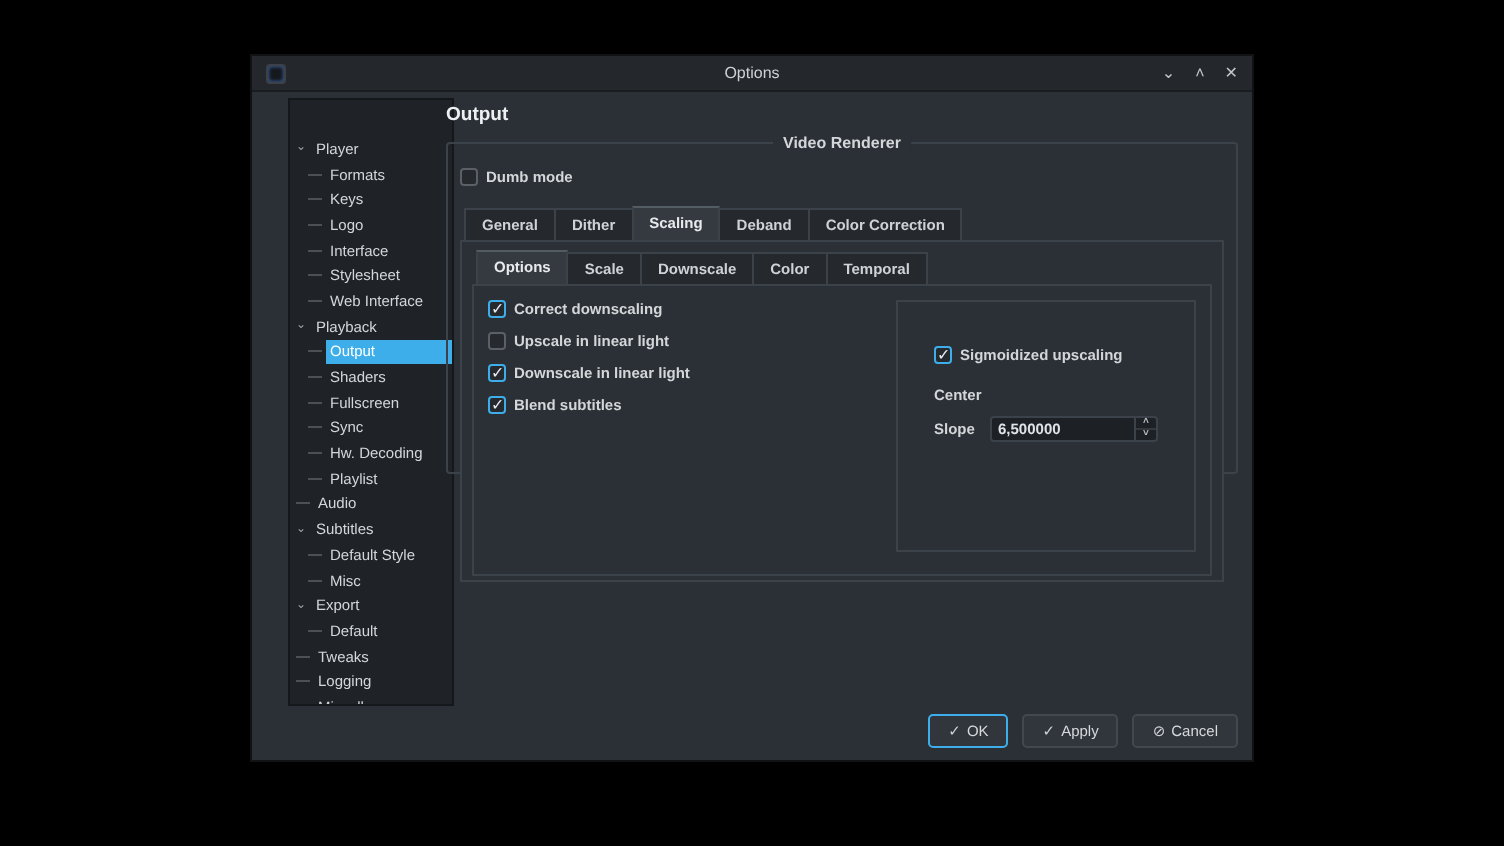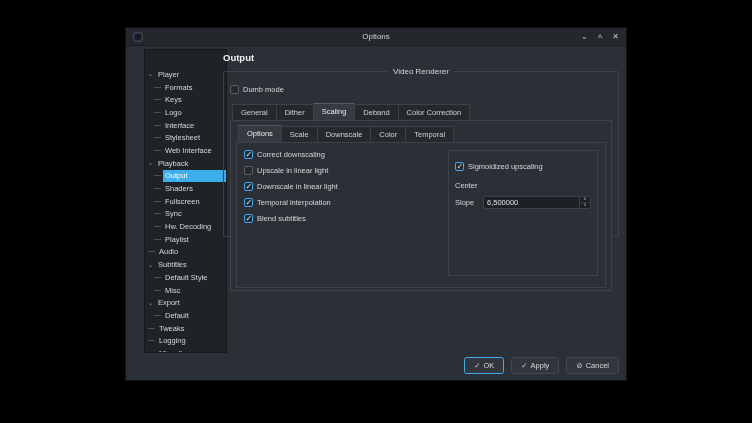--- a/index.html
+++ b/index.html
@@ -29,21 +29,21 @@
   .expander { flex:0 0 8px; width:8px; font-size:6px; line-height:1; color:#9aa0a5; }
   .branch { flex:0 0 7px; width:7px; height:0; border-top:1px solid #4a5056; margin-right:2px; }
   .tree-item.lvl1 { padding-left:9px; }
   .tlabel { flex:1; padding:1.5px 2px; overflow:hidden; }
   .tree-item.selected .tlabel { background:var(--accent,#3daee9); color:#ffffff; }
 
   
   .page-title { position:absolute; left:97px; top:24px; font-size:9.5px;
     font-weight:bold; color:#eef1f3; }
   .groupbox { position:absolute; left:97px; right:7px; top:43px; height:166px;
-    border:1px solid #3c4249; border-radius:2px; }
+    border:1px solid #3c4249; border-radius:2px;font-weight:bold; }
   .group-title { position:absolute; top:-5px; left:50%; transform:translateX(-50%);
     background:#2b3036; padding:0 5px; font-size:8px; color:#d3d7da; white-space:nowrap; }
   .group-content { position:absolute; left:6px; right:6px; top:8px; bottom:5px; }
 
   
   .check-row { display:inline-flex; align-items:flex-start; gap:4px; font-size:7.5px;
     color:#d3d7da; cursor:default; }
   .cb-box { position:relative; width:9px; height:9px; flex:0 0 9px;
     border:1px solid #5a6066; border-radius:2px; background:#26292e; }
   .check-row.checked .cb-box { border-color:var(--accent,#3daee9); }
@@ -57,21 +57,21 @@
   .tab.active { background:#343a40; border-top-color:#545c63; margin-top:-1px;
     padding-bottom:4px; position:relative; z-index:4; color:#e8ebee; }
   .tabpane { position:relative; z-index:1; border:1px solid #3c4249; margin-top:-1px;
     padding:5px 5px 0 5px; height:171px; background:#2b3036; }
   .tabbar.sub { margin-top:0; }
   .subpane { border:1px solid #3c4249; margin-top:-1px; padding:7px;
     height:146px; display:flex; gap:28px; background:#2b3036; }
 
   .checklist { display:flex; flex-direction:column; gap:7px; width:176px; flex:0 0 176px; }
 
-  .sigmoid-panel { flex:1; border:1px solid #3c4249; padding:6px; height:126px; }
+  .sigmoid-panel { flex:1; border:1px solid #3c4249; padding:18px; height:126px; }
   .field-row { display:flex; align-items:center; gap:4px; margin-top:6px; }
   .field-label { flex:0 0 24px; width:24px; font-size:7.5px; color:#d3d7da; }
   .spinbox { flex:1; height:13px; background:#1d2125; border:1px solid #3c4249;
     border-radius:2px; display:flex; align-items:stretch; overflow:hidden; }
   .spin-value { flex:1; font-size:7.5px; color:#e0e4e7; padding:0 3px; line-height:11px; }
   .spin-btns { flex:0 0 11px; width:11px; border-left:1px solid #3c4249;
     display:flex; flex-direction:column; }
   .spin-btn { flex:1; font-size:5px; line-height:5px; color:#b9bec2; text-align:center; cursor:default; }
   .spin-btn:first-child { border-bottom:1px solid #34393f; }
 
@@ -228,24 +228,20 @@
                   <span class="cb-box"></span>
                   <span class="cb-label">Correct downscaling</span>
                 </label>
                 <label class="check-row">
                   <span class="cb-box"></span>
                   <span class="cb-label">Upscale in linear light</span>
                 </label>
                 <label class="check-row checked">
                   <span class="cb-box"></span>
                   <span class="cb-label">Downscale in linear light</span>
-                </label>
-                <label class="check-row checked">
-                  <span class="cb-box"></span>
-                  <span class="cb-label">Temporal interpolation</span>
                 </label>
                 <label class="check-row checked">
                   <span class="cb-box"></span>
                   <span class="cb-label">Blend subtitles</span>
                 </label>
               </div>
 
             <div class="sigmoid-panel">
               <label class="check-row checked">
                 <span class="cb-box"></span>

